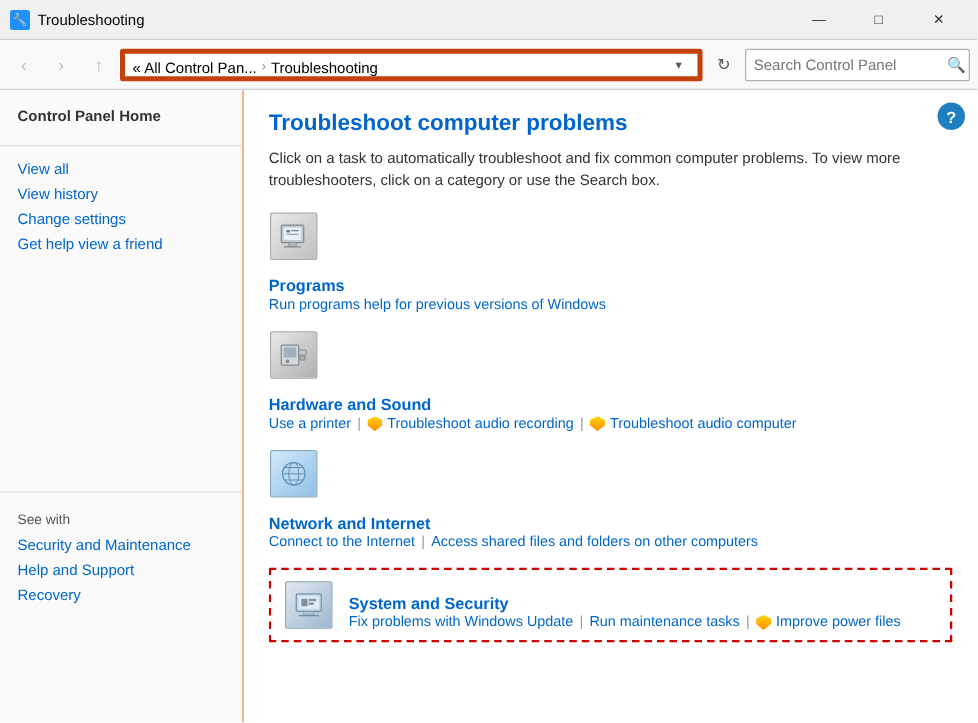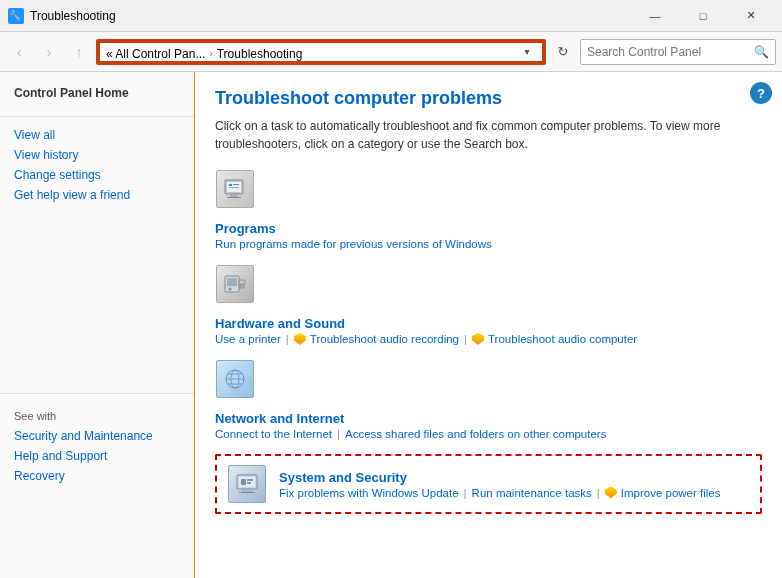--- a/index.html
+++ b/index.html
@@ -77,21 +77,21 @@
     }
     .address-chevron { color: #888; font-size: 10px; }
     .refresh-btn {
       width: 26px; height: 26px;
       border: none; background: transparent;
       cursor: pointer; border-radius: 3px;
       display: flex; align-items: center; justify-content: center;
       color: #555; font-size: 13px;
     }
     .search-bar {
-      width: 196px; height: 26px;
+      width: 180px; height: 26px;
       border: 1px solid #b0b0b0;
       border-radius: 2px;
       display: flex; align-items: center;
       background: #fff; padding: 0 6px;
     }
     .search-bar input {
       border: none; outline: none; flex: 1;
       font-size: 12px; background: transparent; color: #888;
     }
 
@@ -244,21 +244,21 @@
       vertical-align: middle;
     }
 
     
     .system-security-box {
       border: 2px dashed #cc0000;
       border-radius: 2px;
       padding: 8px 10px;
       margin-bottom: 14px;
       display: flex;
-      align-items: center;
+      align-items: flex-end;
       gap: 12px;
     }
 
     
     .help-icon {
       position: absolute;
       top: 76px;
       right: 8px;
       width: 22px; height: 22px;
       background: #1e7fc0;
@@ -345,21 +345,21 @@
             <rect x="10" y="7" width="6" height="1" fill="#608898"></rect>
             <rect x="6" y="10" width="10" height="1" fill="#90a8b8"></rect>
             <rect x="8" y="17" width="6" height="3" fill="#b0b8c0" stroke="#888" stroke-width="0.5"></rect>
             <rect x="4" y="20" width="14" height="1" fill="#888"></rect>
           </svg>
         </div>
       </div>
       <div class="cat-content">
         <span class="cat-title">Programs</span>
         <div class="cat-links">
-          <a class="cat-link-item">Run programs made for previous versions of Windows</a>
+          <a class="cat-link-item">Run programs help for previous versions of Windows</a>
         </div>
       </div>
     </div>
 
     <div class="category-item">
       <div class="cat-icon">
         <div class="icon-hardware">
           <svg width="24" height="24" viewBox="0 0 24 24" fill="none">
             <rect x="2" y="4" width="14" height="16" rx="1" fill="#d0d8e0" stroke="#888" stroke-width="1"></rect>
             <rect x="4" y="6" width="10" height="8" fill="#a0b0c0"></rect>

